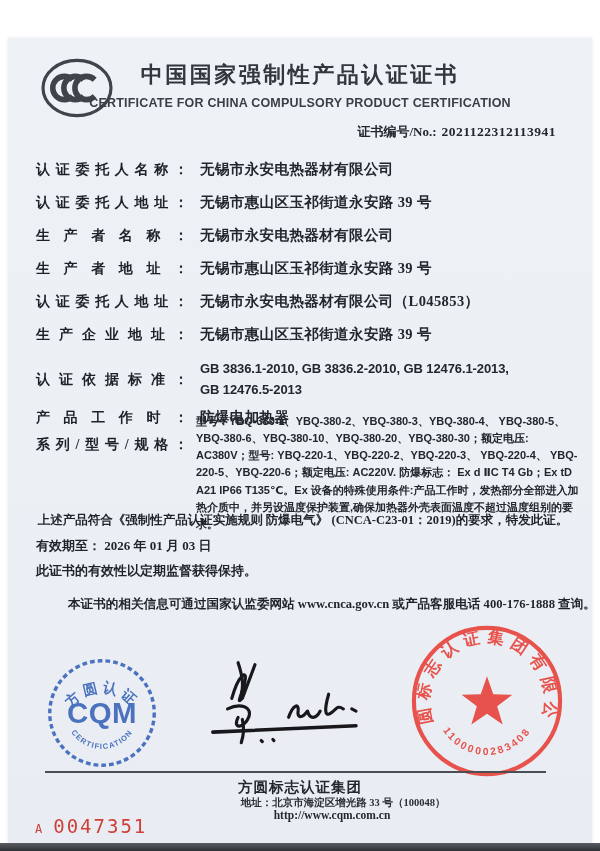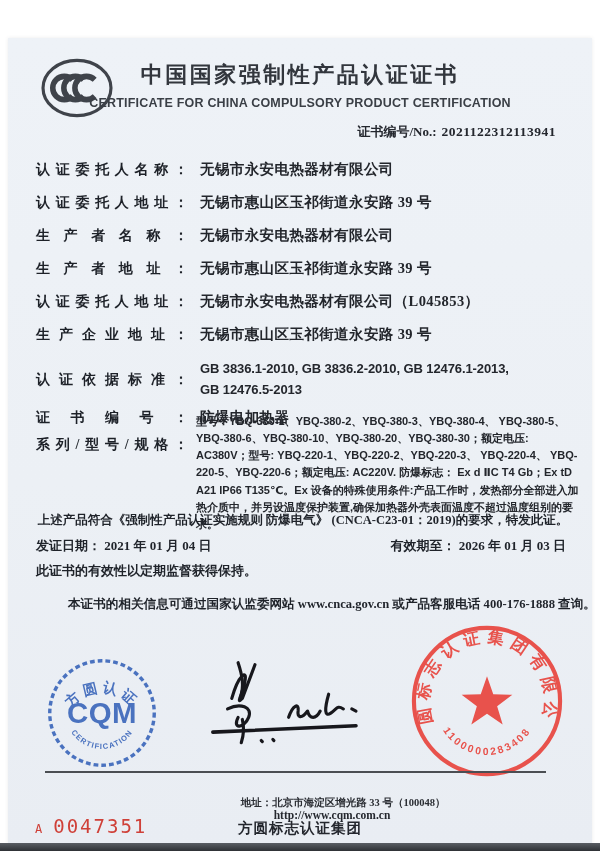--- a/index.html
+++ b/index.html
@@ -43,21 +43,21 @@
           justify-content:space-between;font-size:13px;font-weight:bold;color:#1f232a;}
   .maintain{position:absolute;left:28px;top:524px;font-size:13px;font-weight:bold;color:#1f232a;}
   .info{position:absolute;left:28px;top:558px;width:534px;
           font-size:12.6px;font-weight:bold;color:#1f232a;margin-left:32px;}
   
   .cqm-seal{position:absolute;left:37px;top:618px;}
   .signature{position:absolute;left:188px;top:612px;}
   .red-seal{position:absolute;left:400px;top:584px;opacity:.9;}
   
   .footer-rule{position:absolute;left:37px;top:733px;width:501px;height:2px;background:#4b4e53;}
-  .footer-org{position:absolute;left:0;top:781px;width:100%;text-align:center;
+  .footer-org{position:absolute;left:0;top:740px;width:100%;text-align:center;
           font-size:14.5px;font-weight:bold;color:#24272e;letter-spacing:1px;}
   .footer-addr{position:absolute;left:0;top:758px;width:100%;text-align:center;
           font-size:10.5px;font-weight:600;color:#2a2d33;padding-left:43px;}
   .footer-url{position:absolute;left:0;top:771px;width:100%;text-align:center;
           font-family:Liberation Serif, serif;
           font-size:11.5px;font-weight:bold;color:#24272e;padding-left:32px;}
   .serial{position:absolute;left:27px;top:777px;color:#cf4038;
           font-family:"DejaVu Sans Mono","Liberation Mono",monospace;}
   .serial .pfx{font-size:12px;margin-right:10px;letter-spacing:1px;}
   .serial .no{font-size:19px;letter-spacing:2px;}
@@ -107,35 +107,31 @@
     <div class="frow">
       <span class="flabel">生产企业地址：</span>
       <span class="fvalue">无锡市惠山区玉祁街道永安路 39 号</span>
     </div>
     <div class="frow compact">
       <span class="flabel">认证依据标准：</span>
       <span class="fvalue std">GB 3836.1-2010, GB 3836.2-2010, GB 12476.1-2013,
 GB 12476.5-2013</span>
     </div>
     <div class="frow compact">
-      <span class="flabel">证书编号：</span>
+      <span class="flabel">产品工作时：</span>
       <span class="fvalue">防爆电加热器</span>
     </div>
   </div>
 
   <div class="spec-label">系列/型号/规格：</div>
   <div class="spec-value">型号：YBQ-380-1、YBQ-380-2、YBQ-380-3、YBQ-380-4、 YBQ-380-5、YBQ-380-6、YBQ-380-10、YBQ-380-20、YBQ-380-30；额定电压: AC380V；型号: YBQ-220-1、YBQ-220-2、YBQ-220-3、 YBQ-220-4、 YBQ-220-5、YBQ-220-6；额定电压: AC220V. 防爆标志： Ex d ⅡC T4 Gb；Ex tD A21 IP66 T135℃。Ex 设备的特殊使用条件:产品工作时，发热部分全部进入加热介质中，并另设温度保护装置,确保加热器外壳表面温度不超过温度组别的要求。</div>
 
   <div class="statement">上述产品符合《强制性产品认证实施规则 防爆电气》 (CNCA-C23-01：2019)的要求，特发此证。</div>
 
   <div class="daterow">
-    <span>
-      <span>发证日期：</span>
-      <span>2021 年 01 月 04 日</span>
-    </span>
     <span>
       <span>有效期至：</span>
       <span>2026 年 01 月 03 日</span>
     </span>
   </div>
 
   <div class="maintain">此证书的有效性以定期监督获得保持。</div>
   <div class="info">本证书的相关信息可通过国家认监委网站 www.cnca.gov.cn 或产品客服电话 400-176-1888 查询。</div>
 
   <svg class="cqm-seal" width="114" height="114" viewBox="0 0 120 120">

